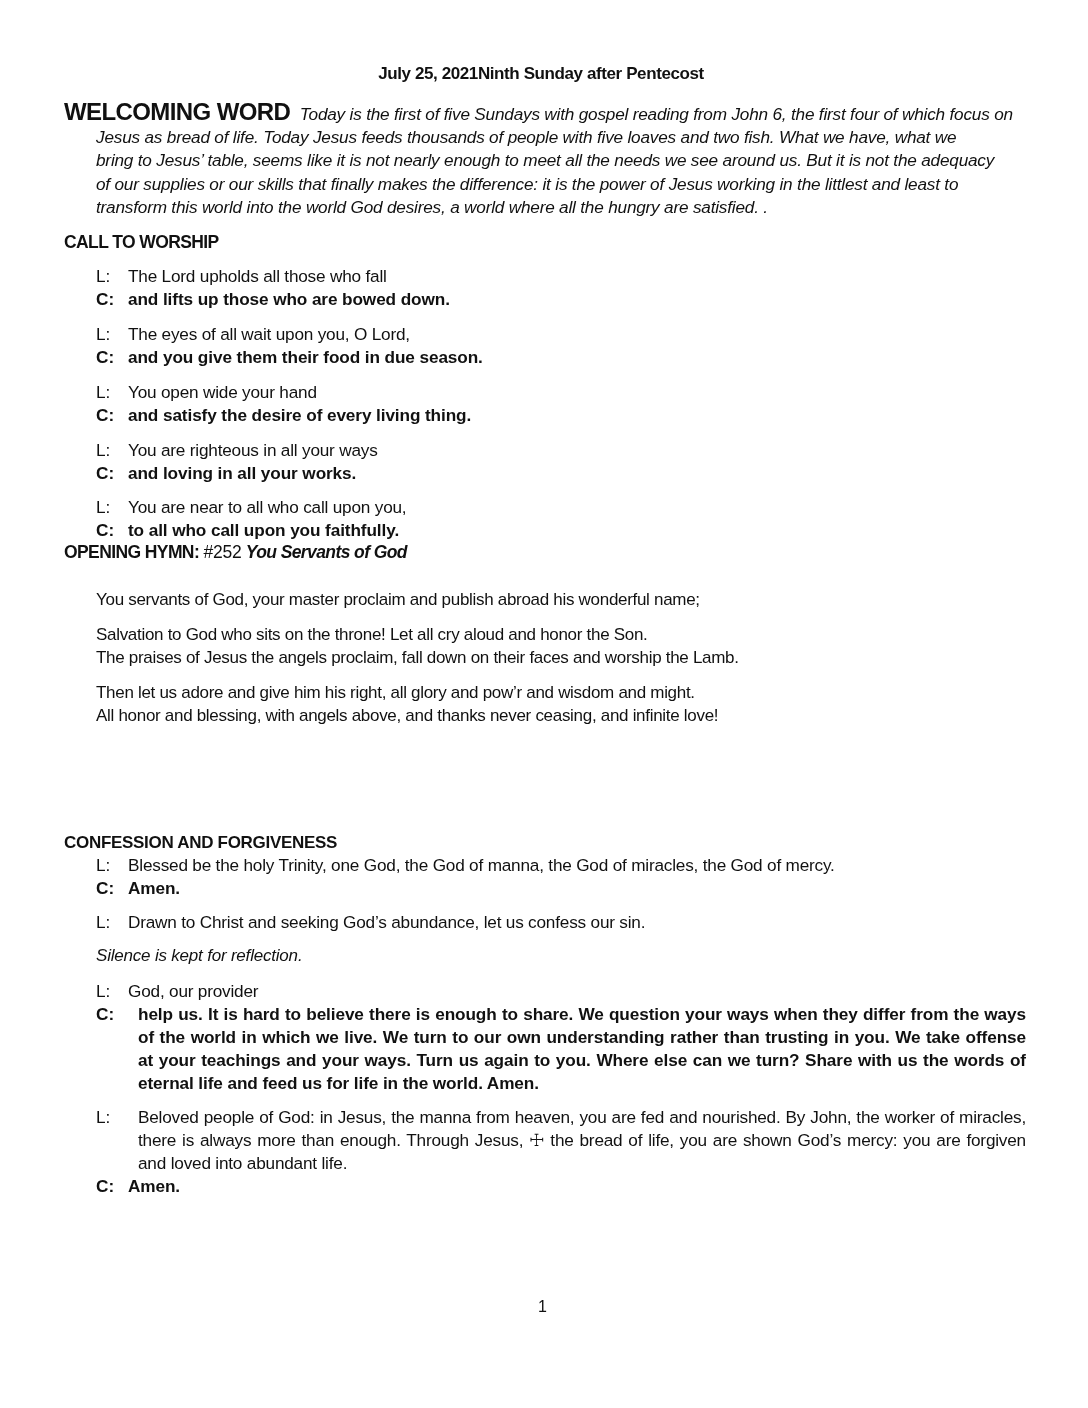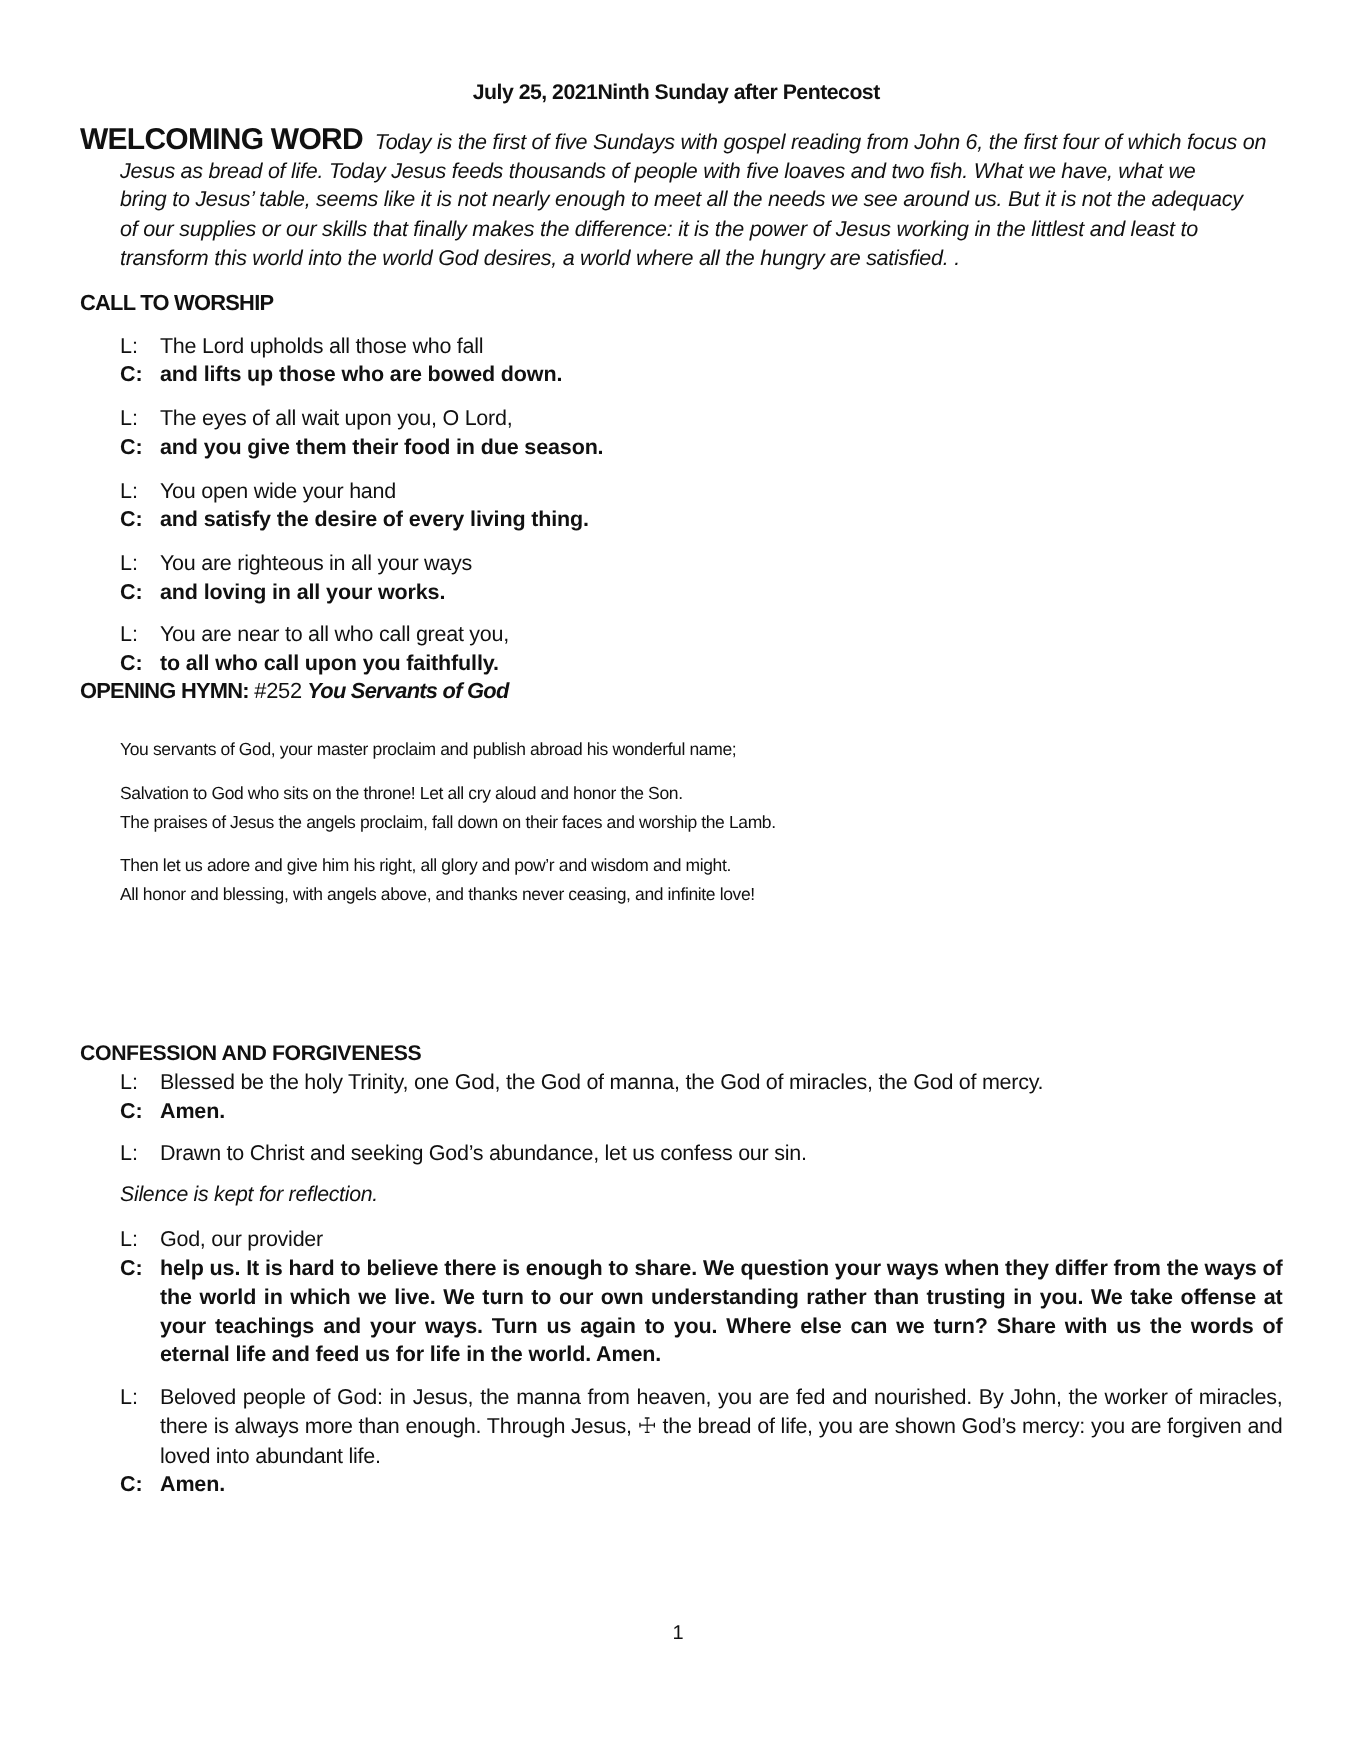--- a/index.html
+++ b/index.html
@@ -27,22 +27,22 @@
     .section-title.plain { letter-spacing: -0.3px; font-size: 17px; }
     .section-title .hymn-num { font-weight: normal; letter-spacing: -0.2px; }
     .section-title .hymn-title { font-style: italic; }
     .exchange { position: absolute; left: 32px; width: 930px; font-size: 17.2px; }
     .line { display: flex; line-height: 23px; }
     .line .spk { width: 32px; flex: none; }
     .line .txt { flex: 1; }
     .line.leader .txt { letter-spacing: -0.2px; }
     .line.congregation { font-weight: bold; }
     .line.congregation .txt { letter-spacing: -0.1px; }
-    .justify { text-align: justify; }
-    .hymn { position: absolute; left: 32px; width: 900px; font-size: 14px; line-height: 23px; letter-spacing: -0.3px; }
+    .justify { text-align: justify; margin-left: 10px; }
+    .hymn { position: absolute; left: 32px; width: 900px; font-size: 17px; line-height: 23px; letter-spacing: -0.3px; }
     .hymn .verse { margin-bottom: 12px; }
     .rubric { position: absolute; left: 32px; font-size: 17px; font-style: italic; letter-spacing: -0.2px; }
     .page-number { position: absolute; top: 1298px; left: 538px; font-size: 16px; }
     .cross { font-family: "DejaVu Sans", sans-serif; font-weight: normal; }
   </style>
 </head>
 <body>
 
 <div class="page">
 
@@ -98,21 +98,21 @@
         <span class="txt">You are righteous in all your ways</span>
       </div>
     <div class="line congregation">
         <span class="spk">C:</span>
         <span class="txt">and loving in all your works.</span>
       </div>
   </div>
   <div class="exchange" style="top:496px;">
     <div class="line leader">
         <span class="spk">L:</span>
-        <span class="txt">You are near to all who call great you,</span>
+        <span class="txt">You are near to all who call upon you,</span>
       </div>
     <div class="line congregation">
         <span class="spk">C:</span>
         <span class="txt">to all who call upon you faithfully.</span>
       </div>
   </div>
 
   <div class="section-title" style="top:542px;">
     <span>OPENING HYMN:</span>
     <span class="hymn-num">#252</span>

